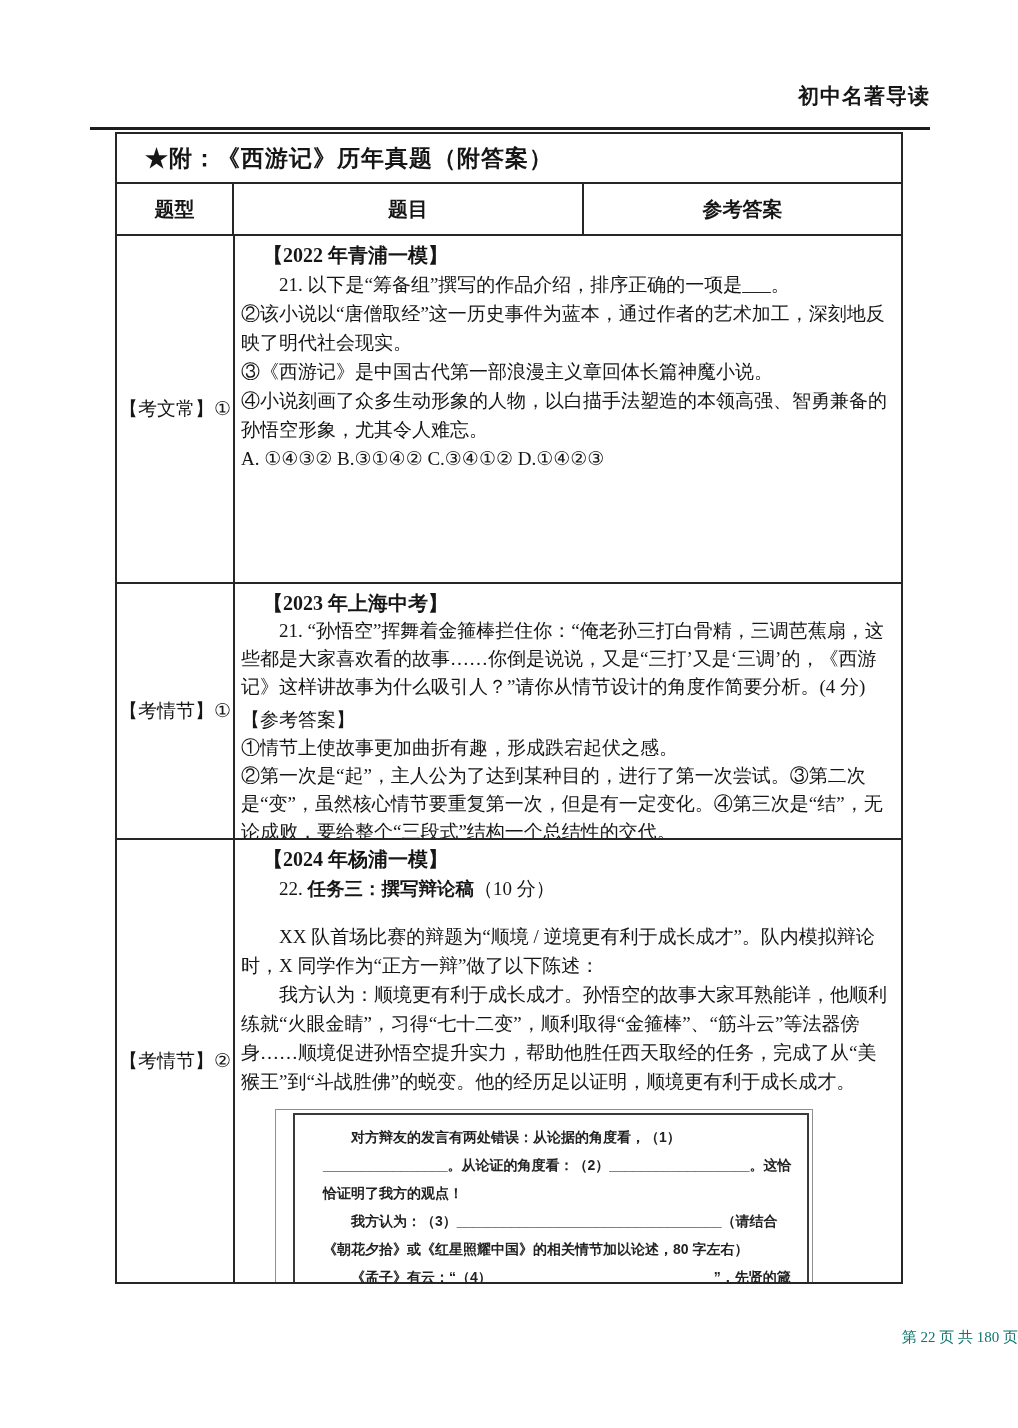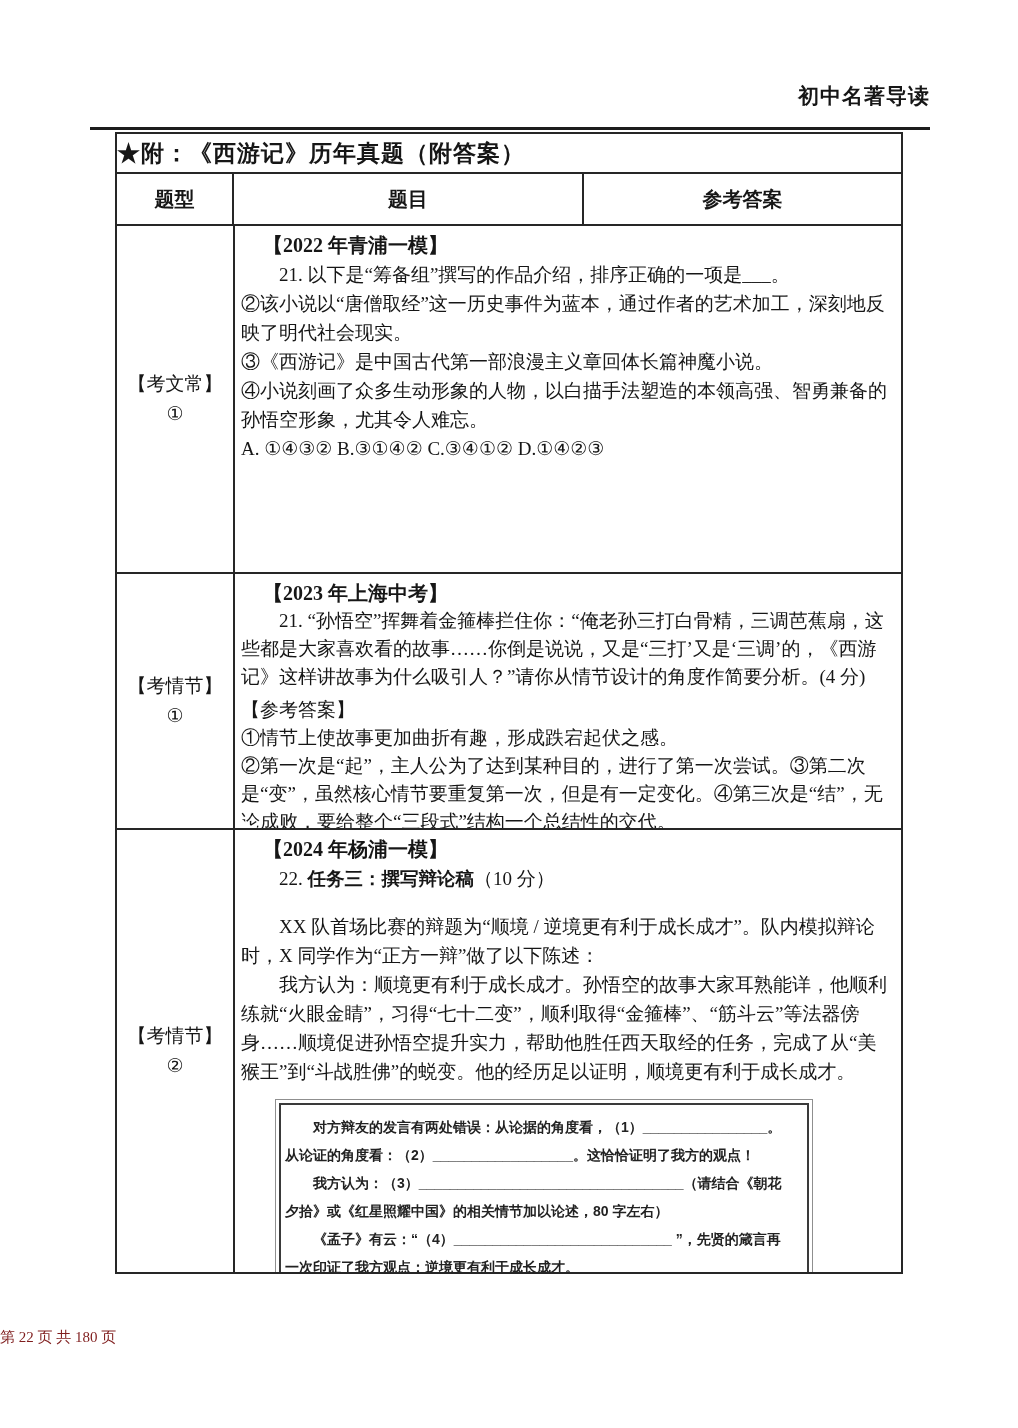--- a/index.html
+++ b/index.html
@@ -22,22 +22,23 @@
     border-bottom:3px solid #1d1d1d;
     letter-spacing:1px;
   }
 
   
   .table {
     position:absolute; left:115px; top:132px; width:788px;
     border:2px solid #262626;
   }
   .t-title {
-    height:40px;
+    height:50px;
     display:flex; align-items:center;
+    padding-left:28px;
     font-size:23px; font-weight:bold;
     border-bottom:2px solid #262626;
     letter-spacing:1px;
   }
   .t-head {
     display:flex; height:52px;
     border-bottom:2px solid #262626;
     font-size:20px; font-weight:bold;
   }
   .t-head > div { display:flex; align-items:center; justify-content:center; }
@@ -46,62 +47,61 @@
   .c3 { flex:1; }
 
   .t-row { display:flex; overflow:hidden; }
   .r1 { height:348px; border-bottom:2px solid #262626; }
   .r2 { height:256px; border-bottom:2px solid #262626; }
   .r3 { height:442px; }
 
   .td-type {
     width:118px; flex:0 0 118px;
     border-right:2px solid #262626;
-    display:flex; flex-direction:column;
+    display:flex; flex-direction:row;
     align-items:center; justify-content:center;
     font-size:19px; line-height:30px;
   }
   .td-body {
     flex:1;
     padding:5px 10px 0 6px;
     font-size:19px; line-height:29px;
     overflow:hidden;
-    border-radius:27px;
   }
   .r2 .td-body { line-height:28px; }
 
   .td-body p { margin:0; }
   .ph { font-weight:bold; margin-left:22px !important; font-size:20px; }
   .pi { text-indent:2em; }
   .p-ans { margin-top:5px !important; }
   .pq { text-indent:2em; margin:0 0 19px 0 !important; }
   .pq .b { font-weight:bold; font-family:"Liberation Sans","DejaVu Sans",sans-serif; font-size:18.5px;text-align:center; }
 
   
   .box {
     margin:13px 0 0 34px;
     width:538px;
     border:1px solid #8f8f8f;
     padding:3px;
     background:#fff;
   }
   .box-inner {
     border:2px solid #3a3a3a;
-    padding:8px 14px 6px 4px;
+    padding:8px 14px 6px 28px;
     font-family:"Liberation Sans","DejaVu Sans",sans-serif;
     font-size:14px; font-weight:600;
-    line-height:28px; color:#222;
+    line-height:28px; color:#222;margin-left:14px;
   }
   .box-inner p { margin:0; text-indent:2em; }
 
   
   .doc-footer {
     position:absolute; left:0; right:0; top:1328px;
-    text-align:left;
-    font-size:15px; color:#7f1d1d;
+    text-align:right;
+    font-size:15px; color:#0f766e;
   }
 </style>
 </head>
 <body>
 
 <div class="page">
 
   <div class="doc-header">
     <span>初中名著导读</span>
   </div>

